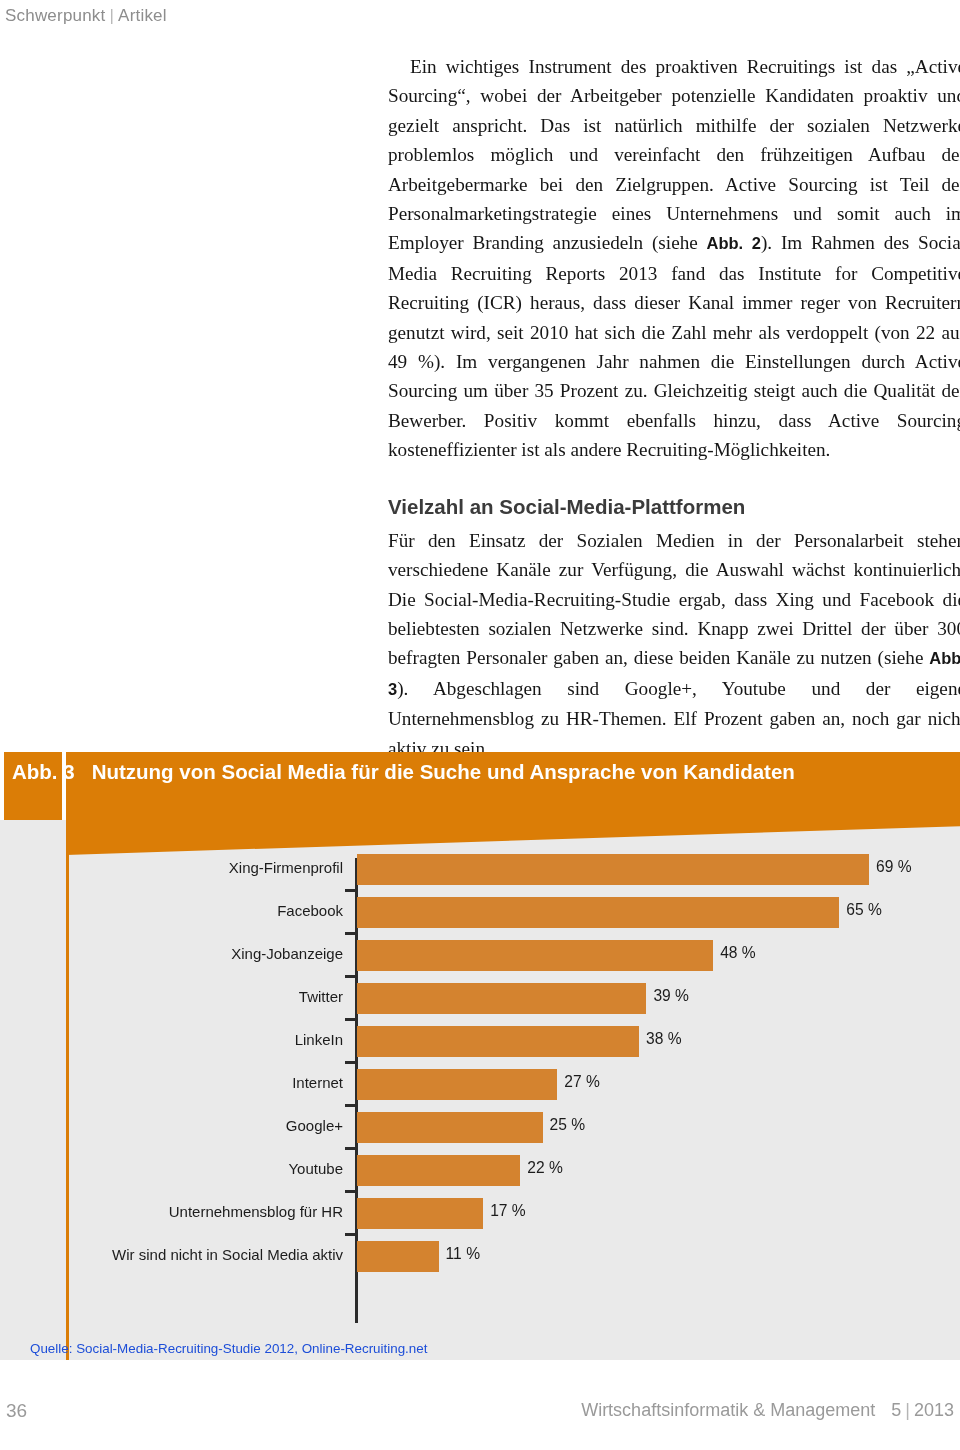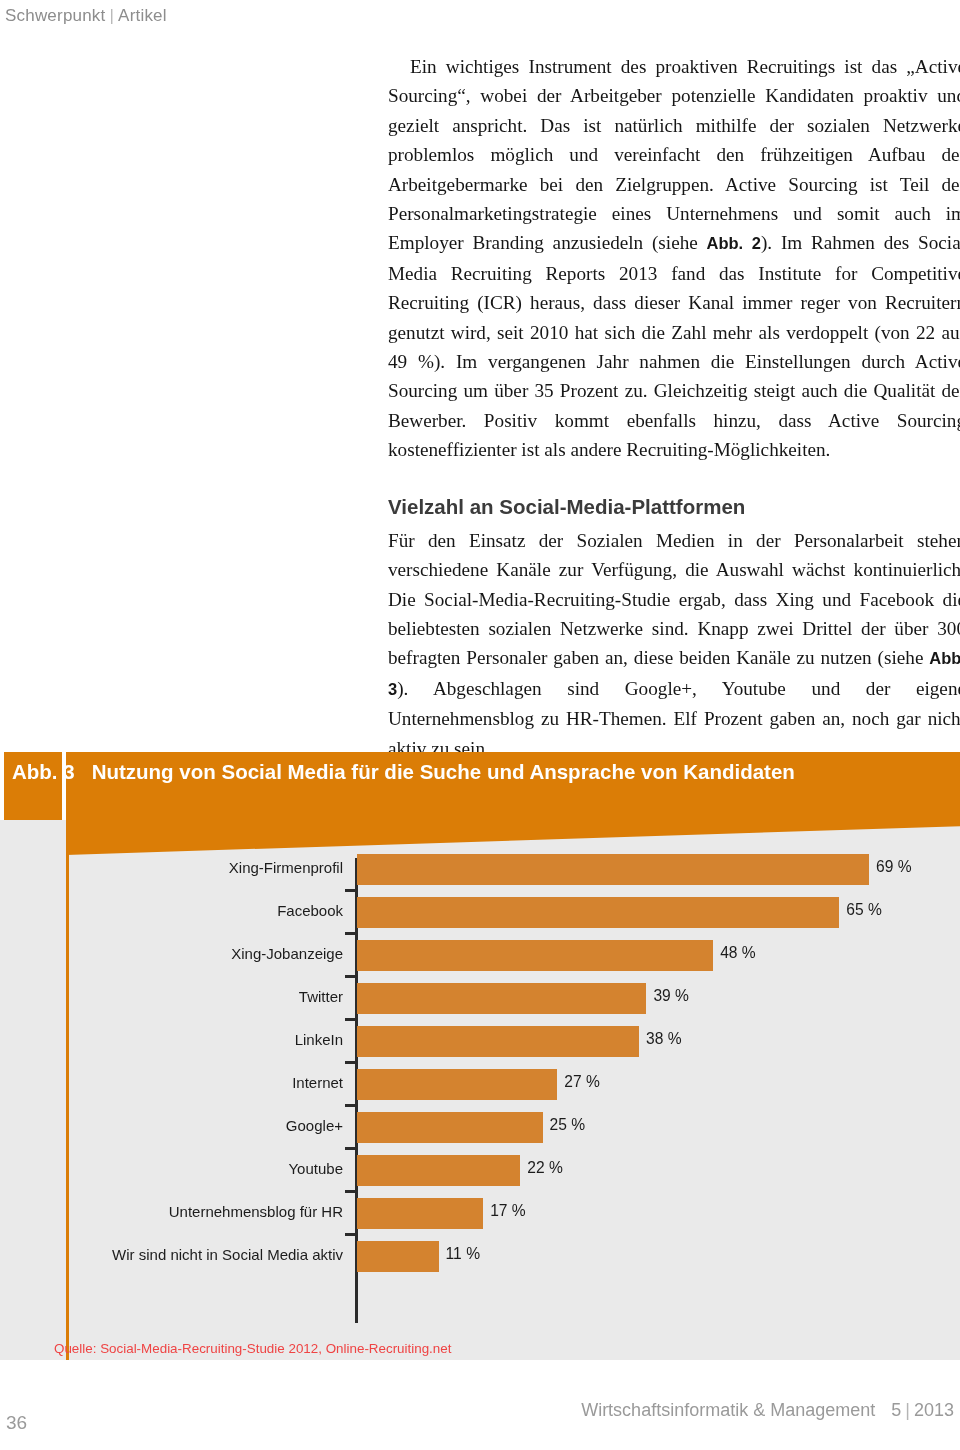--- a/index.html
+++ b/index.html
@@ -84,31 +84,29 @@
     font-family:"Liberation Sans", sans-serif;
   }
   
   .bar-tick{
     position:absolute;left:-12px;top:-8px;width:12px;height:3px;
     background:#2b2b2b;
   }
 
   #chart-source{
     position:absolute;left:30px;top:593px;
-    font-size:13.4px;color:#ef4444;
-    font-family:"Liberation Sans", sans-serif;
-    margin-left:24px;
+    font-size:13.4px;color:#1d4ed8;
+    font-family:"Liberation Sans", sans-serif;
   }
 
   
   #page-number{
     position:absolute;left:6px;top:1400px;
     font-size:19px;color:#9a9a9a;
     font-family:"Liberation Sans", sans-serif;
-    margin-top:12px;
   }
   #footer-journal{
     position:absolute;right:6px;top:1400px;
     font-size:18px;color:#9a9a9a;white-space:nowrap;
     font-family:"Liberation Sans", sans-serif;
   }
   #footer-journal .fsep{color:#b5b5b5;padding:0 4px;}
 </style>
 </head>
 <body>

